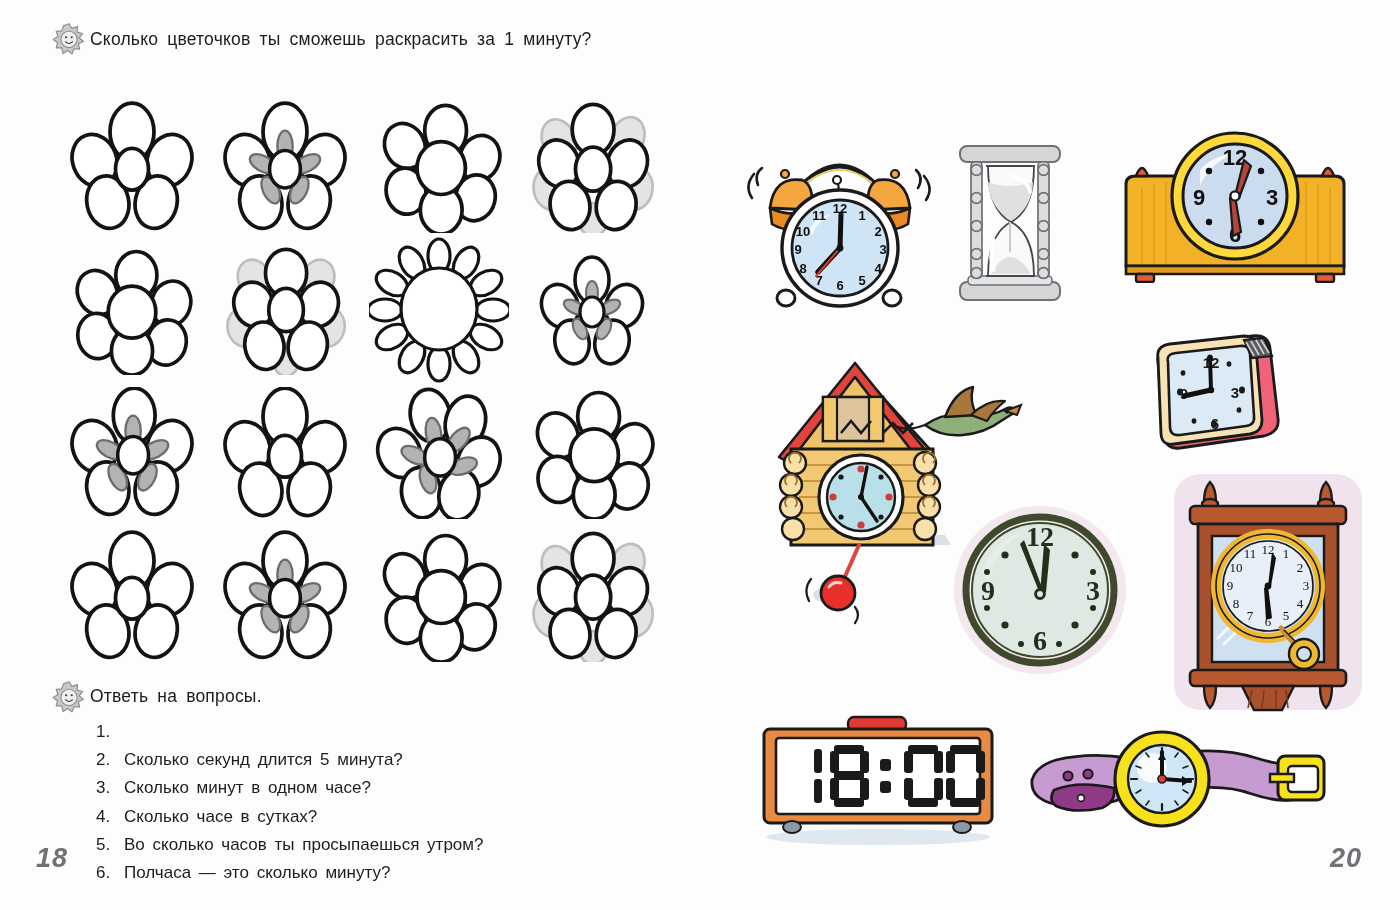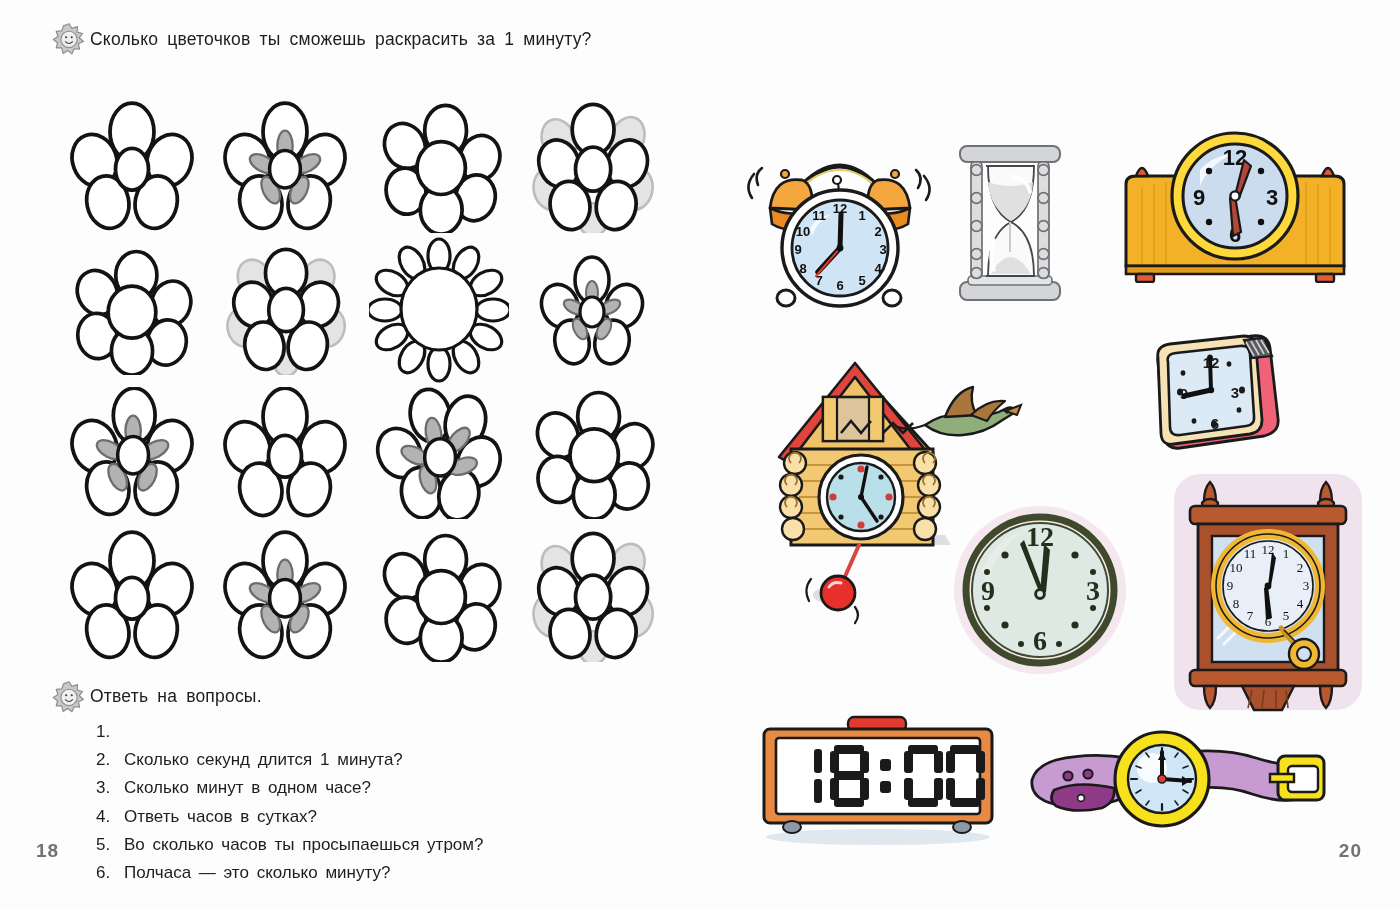--- a/index.html
+++ b/index.html
@@ -47,22 +47,23 @@
   #questions .prompt-text{padding-top:4px;}
   .q-list{margin:4px 0 0 44px;padding:0;list-style:none;}
   .q-item{
     font-size:17px;color:#1d1d1d;line-height:1.66;
     display:flex;gap:10px;word-spacing:3px;
   }
   .q-num{width:18px;flex:0 0 18px;text-align:left;}
 
   
   .pageno{
-    position:absolute;bottom:48px;font-size:19px;color:#6f7276;font-weight:bold;
+    position:absolute;bottom:36px;font-size:27px;color:#6f7276;font-weight:bold;
     letter-spacing:1px;
+    font-style:italic;
   }
   .pageno-left{left:36px;}
   .pageno-right{right:38px;}
 
   .clock-art{position:absolute;}
   .clock-art svg{display:block;}
 </style>
 </head>
 <body>
 
@@ -371,29 +372,29 @@
           </svg>
         </span>
         <span class="prompt-text">Ответь на вопросы.</span>
       </div>
       <ul class="q-list">
         <li class="q-item">
           <span class="q-num">1.</span>
         </li>
         <li class="q-item">
           <span class="q-num">2.</span>
-          <span>Сколько секунд длится 1 минута?</span>
+          <span>Сколько секунд длится 5 минута?</span>
         </li>
         <li class="q-item">
           <span class="q-num">3.</span>
           <span>Сколько минут в одном часе?</span>
         </li>
         <li class="q-item">
           <span class="q-num">4.</span>
-          <span>Ответь часов в сутках?</span>
+          <span>Сколько часе в сутках?</span>
         </li>
         <li class="q-item">
           <span class="q-num">5.</span>
           <span>Во сколько часов ты просыпаешься утром?</span>
         </li>
         <li class="q-item">
           <span class="q-num">6.</span>
           <span>Полчаса — это сколько минуту?</span>
         </li>
       </ul>

